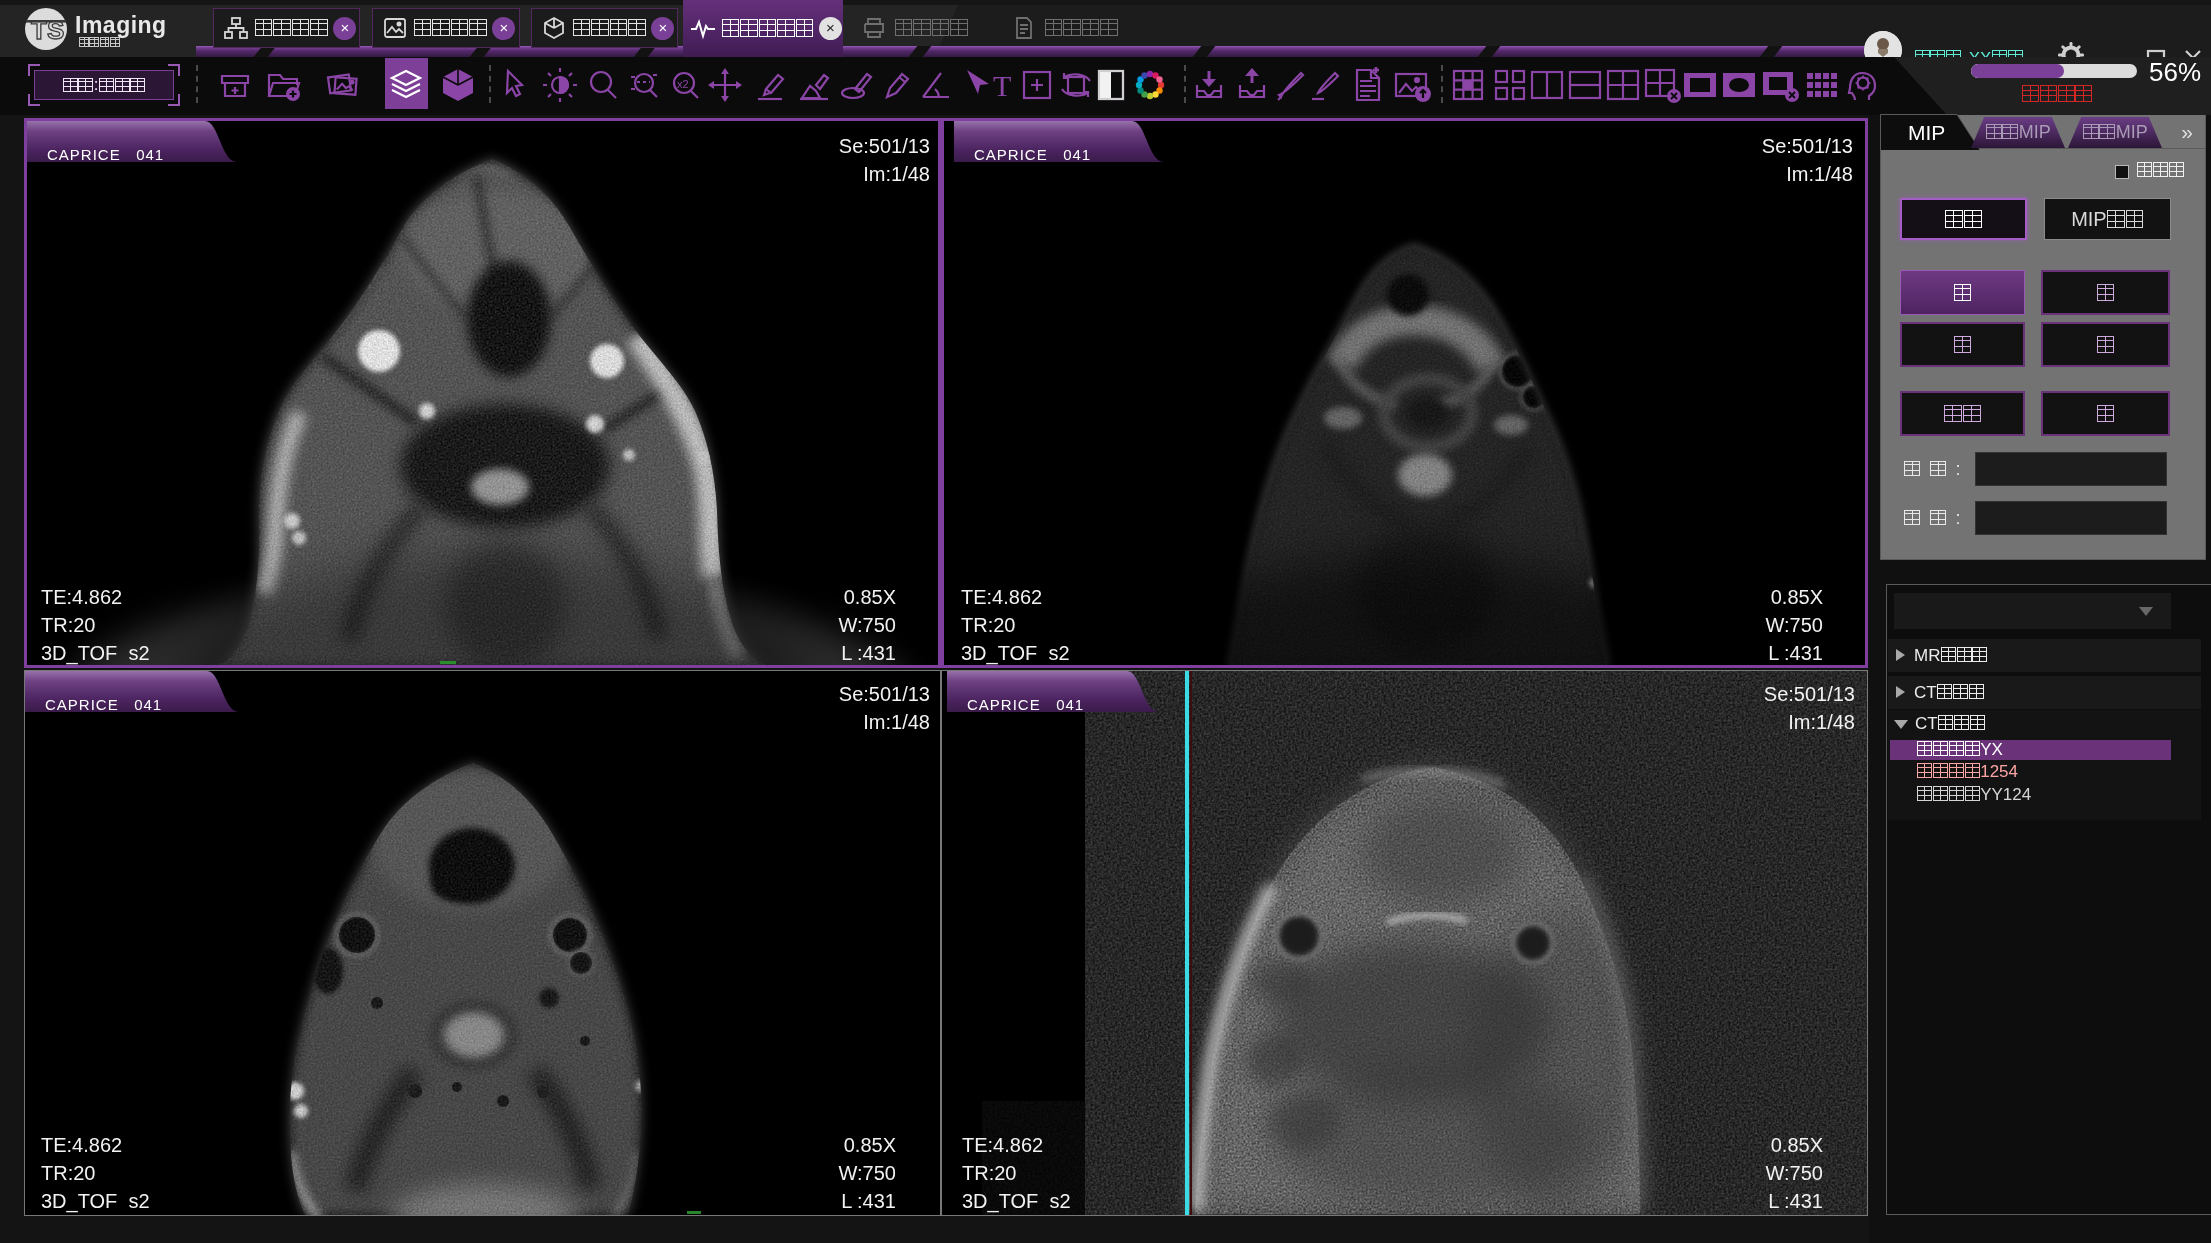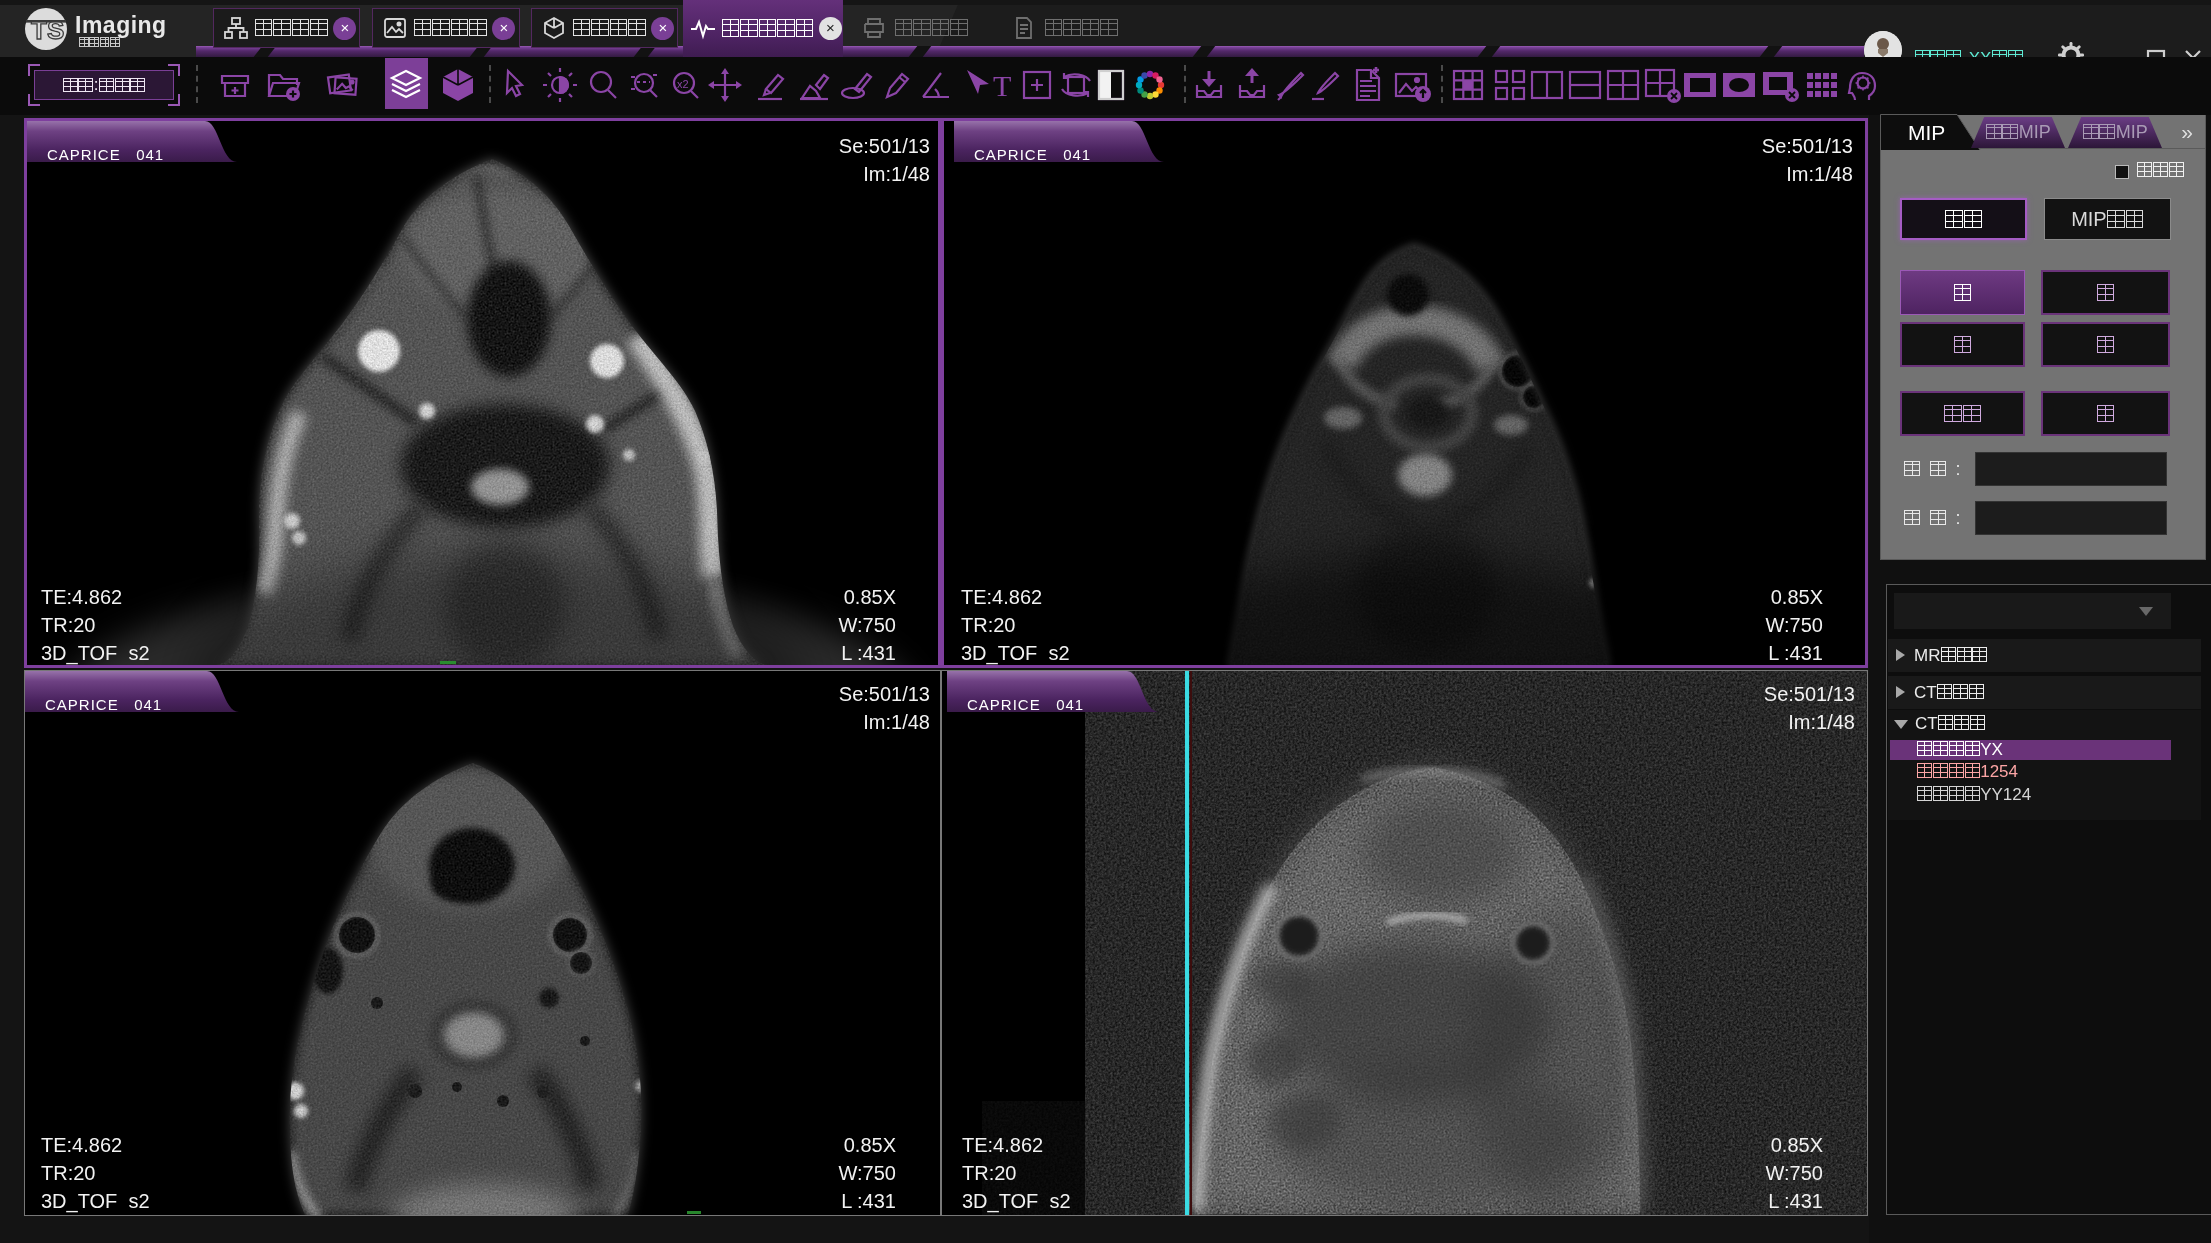--- a/index.html
+++ b/index.html
@@ -408,20 +408,27 @@
             <rect x="23" y="28" width="6" height="6"></rect>
             <rect x="31" y="28" width="6" height="6"></rect>
           </g>
         </svg>
         <svg class="ic" style="left:1839px" width="44" height="44" viewBox="0 0 44 44">
           <path d="M16 37c0-3-1-4-3-7h-3l1-5c0-8 4-15 12-15s13 5 13 13c0 5-3 8-6 10v4"></path>
           <circle cx="24" cy="20" r="5.5"></circle>
           <path d="M24 12.5v3M24 24.5v3M16.5 20h3M28.5 20h3M18.6 14.6l2.2 2.2M27.2 23.2l2.2 2.2M29.4 14.6l-2.2 2.2M20.8 23.2l-2.2 2.2" stroke-width="1.6"></path>
         </svg>
       </div>
+    <div id="toolright">
+      <div id="pbar">
+          <div class="fill"></div>
+        </div>
+      <div id="ptext">56%</div>
+      <div id="perr"><i class="cj"></i><i class="cj"></i><i class="cj"></i><i class="cj"></i></div>
+    </div>
   </div>
 
   <div id="main">
       <svg width="0" height="0" style="position:absolute">
 <defs>
 <filter color-interpolation-filters="sRGB" id="fb2" x="-40%" y="-40%" width="180%" height="180%">
             <feGaussianBlur stdDeviation="2"></feGaussianBlur>
           </filter>
 <filter color-interpolation-filters="sRGB" id="fb3" x="-40%" y="-40%" width="180%" height="180%">
             <feGaussianBlur stdDeviation="3"></feGaussianBlur>

